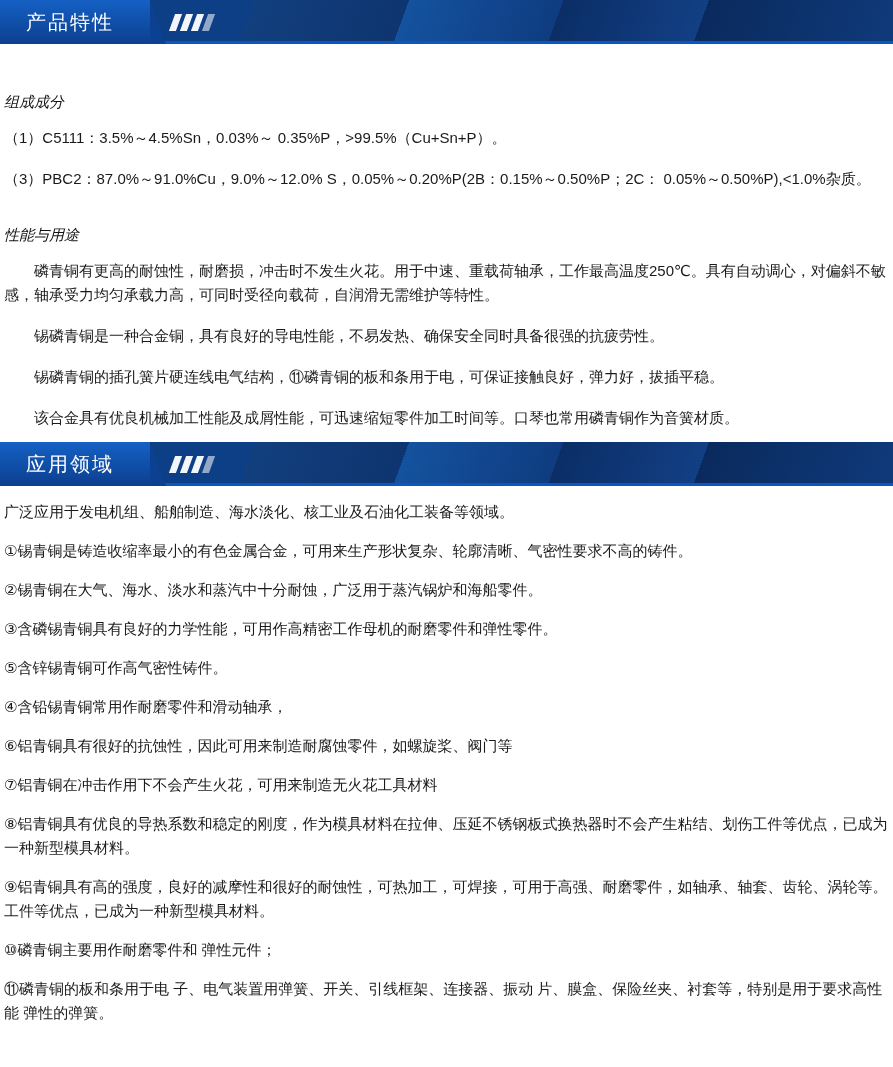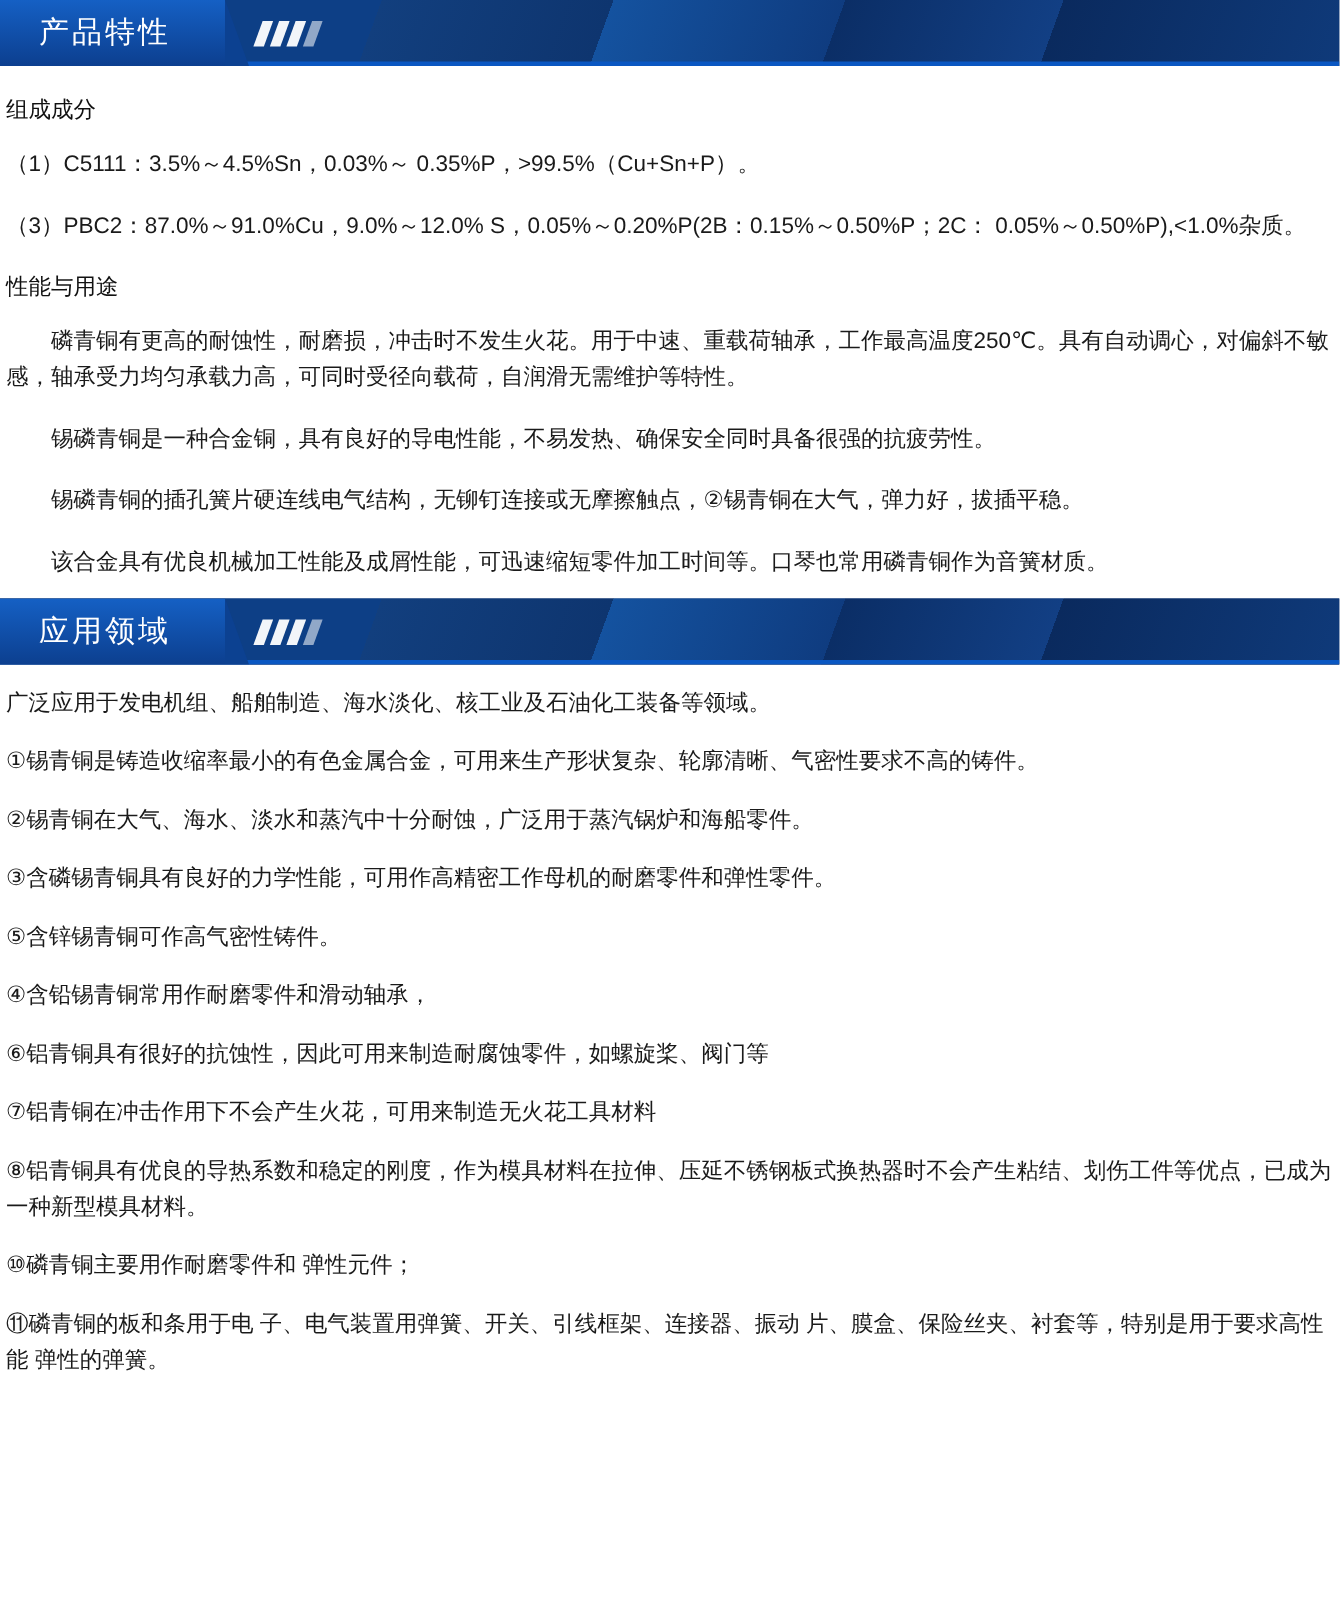--- a/index.html
+++ b/index.html
@@ -82,23 +82,24 @@
 
   
   .content {
     padding: 0 4px;
   }
   .block { padding-top: 14px; }
   p {
     margin: 0 0 12px 0;
   }
   .heading {
-    margin: 4px 0 12px 0;
+    margin: 32px 0 12px 0;
     font-size: 15px;
     color: #111;
+    font-style: italic;
   }
   .indent { text-indent: 2em; }
   .list-line { margin: 0 0 15px 0; }
   .spaced { margin-bottom: 17px; }
 </style>
 </head>
 <body>
 
 <div class="banner">
   <div class="banner-tab">
@@ -113,21 +114,21 @@
 </div>
 
 <div class="content block">
   <p class="heading">组成成分</p>
   <p class="spaced">（1）C5111：3.5%～4.5%Sn，0.03%～ 0.35%P，&gt;99.5%（Cu+Sn+P）。</p>
   <p class="spaced">（3）PBC2：87.0%～91.0%Cu，9.0%～12.0% S，0.05%～0.20%P(2B：0.15%～0.50%P；2C： 0.05%～0.50%P),&lt;1.0%杂质。</p>
 
   <p class="heading">性能与用途</p>
   <p class="indent spaced">磷青铜有更高的耐蚀性，耐磨损，冲击时不发生火花。用于中速、重载荷轴承，工作最高温度250℃。具有自动调心，对偏斜不敏感，轴承受力均匀承载力高，可同时受径向载荷，自润滑无需维护等特性。</p>
   <p class="indent spaced">锡磷青铜是一种合金铜，具有良好的导电性能，不易发热、确保安全同时具备很强的抗疲劳性。</p>
-  <p class="indent spaced">锡磷青铜的插孔簧片硬连线电气结构，无铆钉连接或无摩擦触点，②锡青铜在大气，弹力好，拔插平稳。</p>
+  <p class="indent spaced">锡磷青铜的插孔簧片硬连线电气结构，⑪磷青铜的板和条用于电，可保证接触良好，弹力好，拔插平稳。</p>
   <p class="indent">该合金具有优良机械加工性能及成屑性能，可迅速缩短零件加工时间等。口琴也常用磷青铜作为音簧材质。</p>
 </div>
 
 <div class="banner">
   <div class="banner-tab">
     <span class="banner-title">应用领域</span>
   </div>
   <span class="banner-slashes">
     <i></i>
       <i></i>
@@ -139,15 +140,16 @@
 <div class="content block">
   <p class="list-line">广泛应用于发电机组、船舶制造、海水淡化、核工业及石油化工装备等领域。</p>
   <p class="list-line">①锡青铜是铸造收缩率最小的有色金属合金，可用来生产形状复杂、轮廓清晰、气密性要求不高的铸件。</p>
   <p class="list-line">②锡青铜在大气、海水、淡水和蒸汽中十分耐蚀，广泛用于蒸汽锅炉和海船零件。</p>
   <p class="list-line">③含磷锡青铜具有良好的力学性能，可用作高精密工作母机的耐磨零件和弹性零件。</p>
   <p class="list-line">⑤含锌锡青铜可作高气密性铸件。</p>
   <p class="list-line">④含铅锡青铜常用作耐磨零件和滑动轴承，</p>
   <p class="list-line">⑥铝青铜具有很好的抗蚀性，因此可用来制造耐腐蚀零件，如螺旋桨、阀门等</p>
   <p class="list-line">⑦铝青铜在冲击作用下不会产生火花，可用来制造无火花工具材料</p>
   <p class="list-line">⑧铝青铜具有优良的导热系数和稳定的刚度，作为模具材料在拉伸、压延不锈钢板式换热器时不会产生粘结、划伤工件等优点，已成为一种新型模具材料。</p>
+  <p class="list-line">⑨铝青铜具有高的强度，良好的减摩性和很好的耐蚀性，可热加工，可焊接，可用于高强、耐磨零件，如轴承、轴套、齿轮、涡轮等。工件等优点，已成为一种新型模具材料。</p>
   <p class="list-line">⑩磷青铜主要用作耐磨零件和 弹性元件；</p>
   <p class="list-line">⑪磷青铜的板和条用于电 子、电气装置用弹簧、开关、引线框架、连接器、振动 片、膜盒、保险丝夹、衬套等，特别是用于要求高性能 弹性的弹簧。</p>
 </div>
 
 </body></html>

